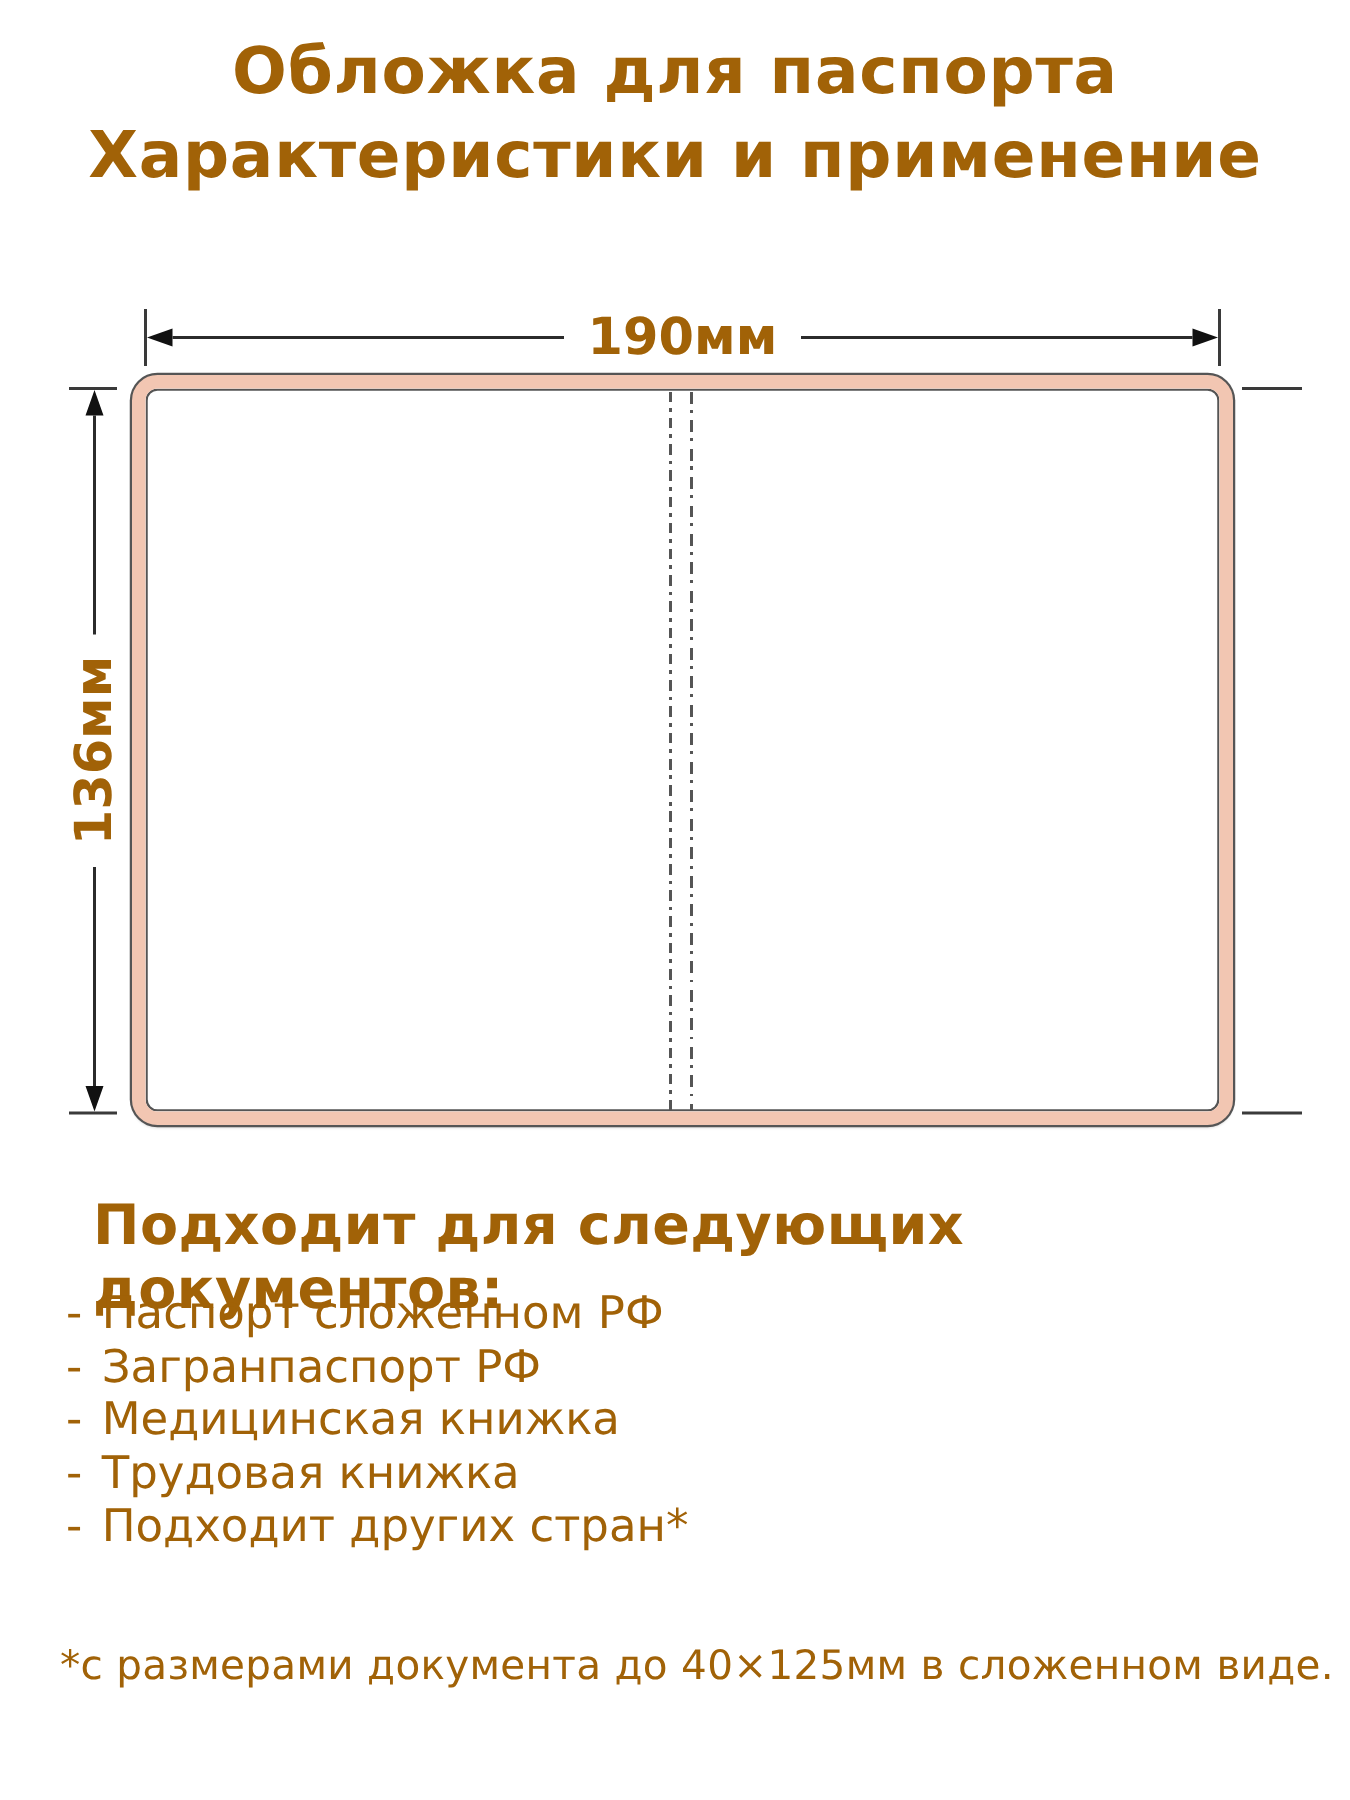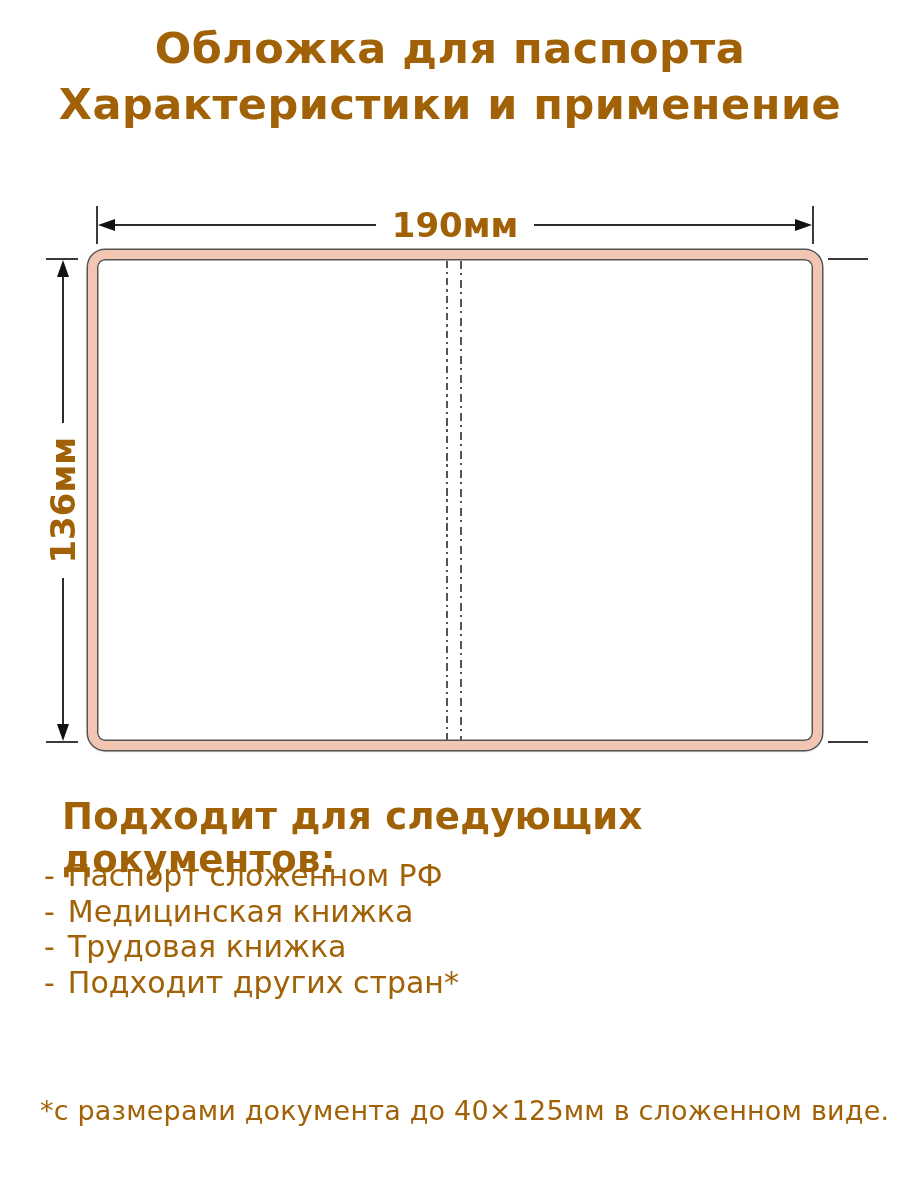--- a/index.html
+++ b/index.html
@@ -105,20 +105,21 @@
 
     <div class="cover"></div>
     <div class="fold-line left"></div>
     <div class="fold-line right"></div>
   </div>
 
   <div class="section-heading">Подходит для следующих документов:</div>
 
   <ul class="doc-list">
     <li><span class="bullet">-</span><span>Паспорт сложенном РФ</span></li>
+    <li><span class="bullet">-</span><span>Загранпаспорт РФ</span></li>
     <li><span class="bullet">-</span><span>Медицинская книжка</span></li>
     <li><span class="bullet">-</span><span>Трудовая книжка</span></li>
     <li><span class="bullet">-</span><span>Подходит других стран*</span></li>
   </ul>
 
   <div class="footnote">*с размерами документа до 40×125мм в сложенном виде.</div>
 
 </div>
 
 </body></html>

